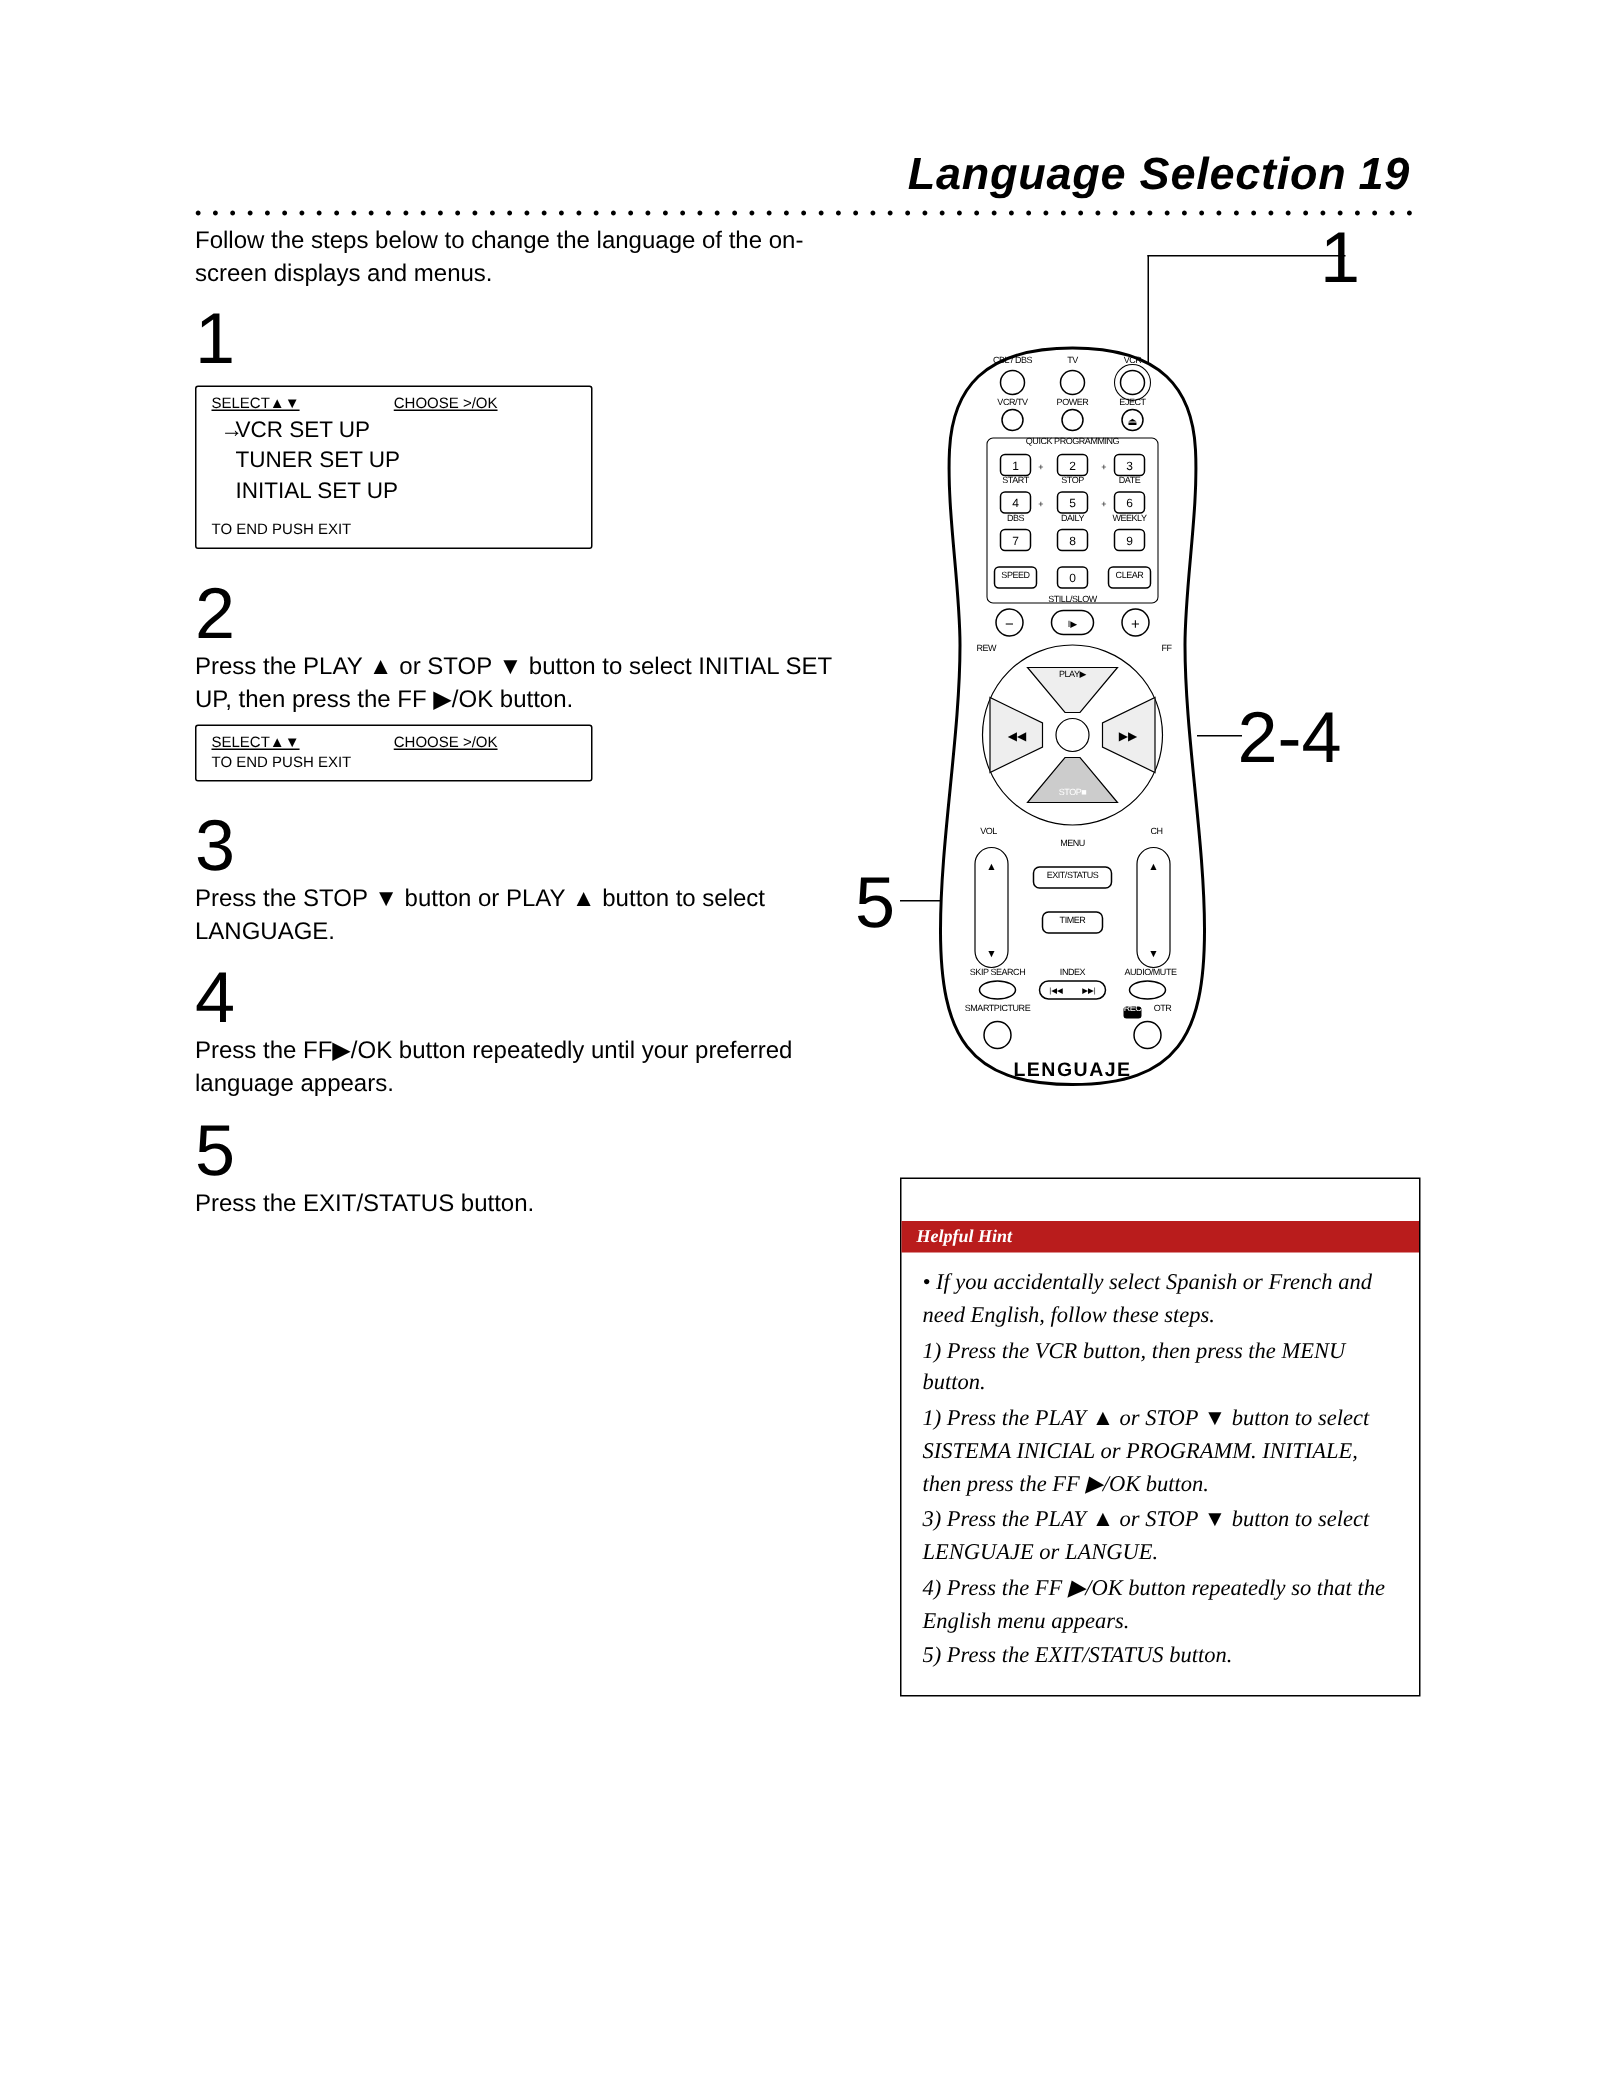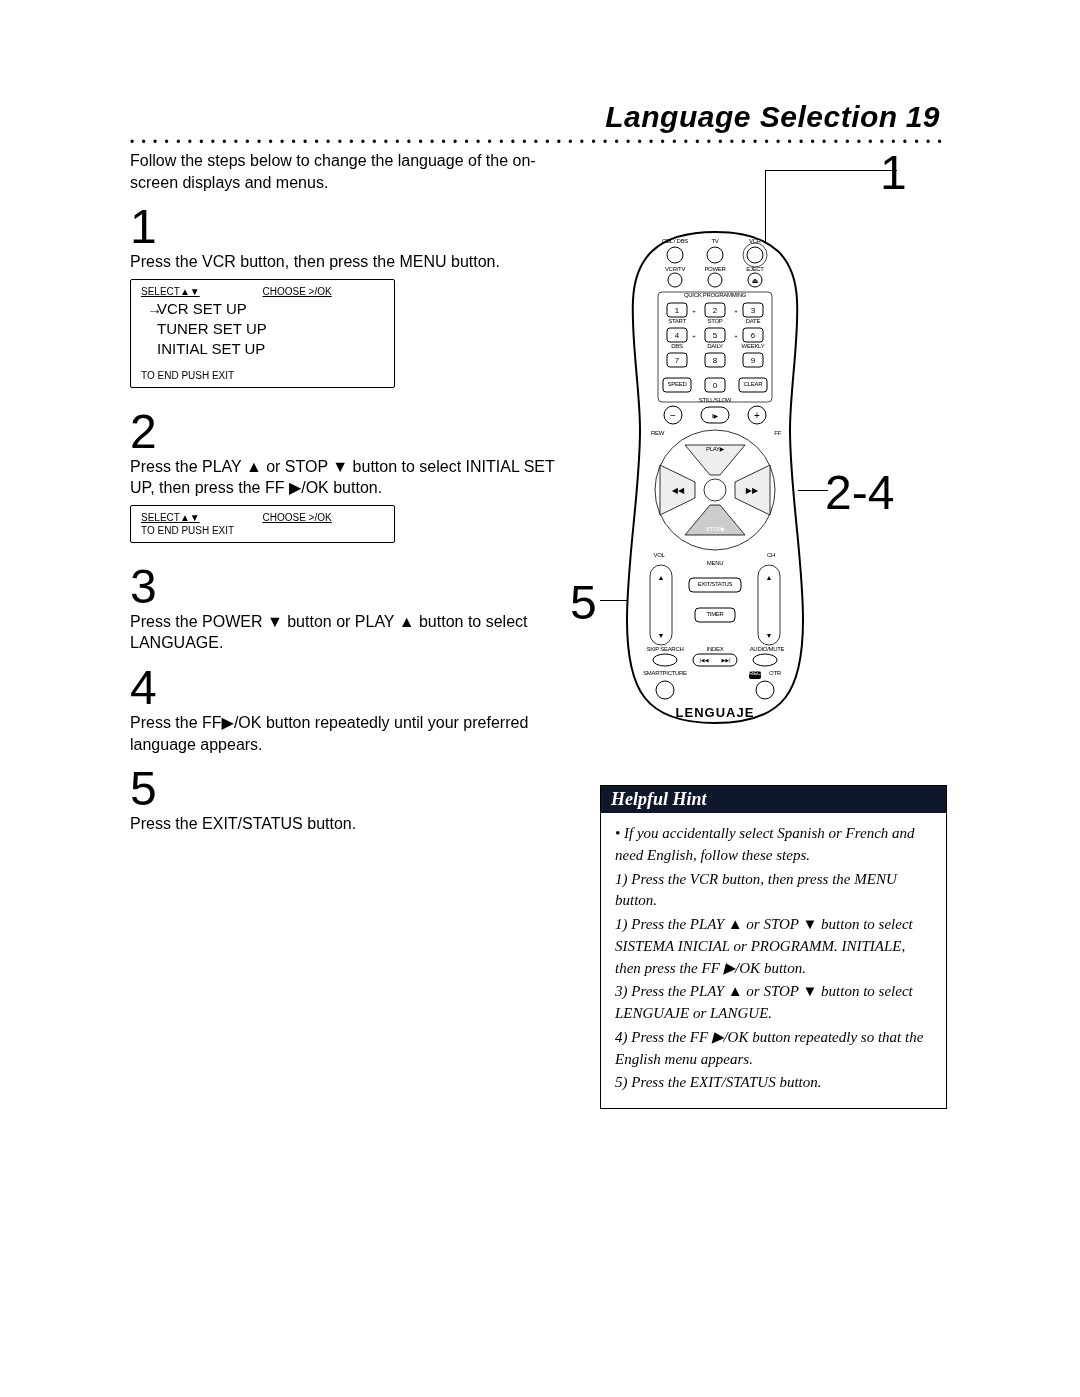--- a/index.html
+++ b/index.html
@@ -16,21 +16,21 @@
   .osd{border:1px solid #000;border-radius:2px;width:265px;padding:6px 10px 6px 10px;margin-top:6px;margin-bottom:20px;box-sizing:border-box;}
   .osd-head{display:flex;font-size:10px;text-decoration:underline;margin-bottom:2px;}
   .osd-head .c1{flex:1;}
   .osd-head .c2{flex:1;}
   .osd-items{margin:2px 0 10px 6px;}
   .osd-item{font-size:15px;line-height:1.35;}
   .osd-item .arrow{display:inline-block;width:10px;}
   .osd-item .val{float:right;}
   .osd-foot{font-size:10px;}
   .hint-box{position:absolute;left:600px;top:785px;width:345px;border:1px solid #000;}
-  .hint-title-row{background:#0f172a;color:#fff;font-style:italic;font-weight:bold;font-size:18px;padding:3px 10px;font-family:"Times New Roman",serif;}
+  .hint-title-row{background:#b91c1c;color:#fff;font-style:italic;font-weight:bold;font-size:12px;padding:3px 10px;font-family:"Times New Roman",serif;margin-top:28px;}
   .hint-body{padding:10px 14px 12px 14px;font-style:italic;font-size:15px;line-height:1.45;font-family:"Times New Roman",serif;}
   .hint-body p{margin:0 0 2px 0;}
   
   .remote-wrap{position:absolute;left:600px;top:155px;width:345px;height:610px;}
   .remote{position:absolute;left:25px;top:75px;width:180px;height:495px;}
   .remote-body{position:absolute;left:0;top:0;width:100%;height:100%;}
   .callout-num{position:absolute;font-size:48px;font-family:Arial,sans-serif;color:#000;}
   .callout-line{position:absolute;background:#000;}
   .rc-label{font-size:6px;text-align:center;font-family:Arial,sans-serif;letter-spacing:-0.3px;}
   .rc-btn-round{stroke:#000;stroke-width:1;fill:none;}
@@ -43,21 +43,20 @@
   <div class="header">
     <span class="title"><span>Language Selection</span><span class="pn">19</span></span>
   </div>
   <div class="dots">• • • • • • • • • • • • • • • • • • • • • • • • • • • • • • • • • • • • • • • • • • • • • • • • • • • • • • • • • • • • • • • • • • • • • • • • • • • • • • • • • • • • • • • • • • • • • • • • • • • • • • • • • • • • • • • •</div>
 
   <div class="left-col">
     <div class="intro">Follow the steps below to change the language of the on-screen displays and menus.</div>
 
     <div class="step">
       <div class="step-num">1</div>
-      <div class="step-text">Press the VCR button, then press the MENU button.</div>
       <div class="osd">
         <div class="osd-head">
             <span class="c1">SELECT▲▼</span>
             <span class="c2">CHOOSE &gt;/OK</span>
           </div>
         <div class="osd-items">
           <div class="osd-item"><span class="arrow">→</span><span>VCR SET UP</span></div>
           <div class="osd-item"><span class="arrow"></span><span>TUNER SET UP</span></div>
           <div class="osd-item"><span class="arrow"></span><span>INITIAL SET UP</span></div>
         </div>
@@ -72,21 +71,21 @@
         <div class="osd-head">
             <span class="c1">SELECT▲▼</span>
             <span class="c2">CHOOSE &gt;/OK</span>
           </div>
         <div class="osd-foot">TO END PUSH EXIT</div>
       </div>
     </div>
 
     <div class="step">
       <div class="step-num">3</div>
-      <div class="step-text">Press the POWER  ▼ button or PLAY   ▲ button to select LANGUAGE.</div>
+      <div class="step-text">Press the STOP  ▼ button or PLAY   ▲ button to select LANGUAGE.</div>
     </div>
 
     <div class="step">
       <div class="step-num">4</div>
       <div class="step-text">Press the FF▶/OK button repeatedly until your preferred language appears.</div>
     </div>
 
     <div class="step">
       <div class="step-num">5</div>
       <div class="step-text">Press the EXIT/STATUS   button.</div>

